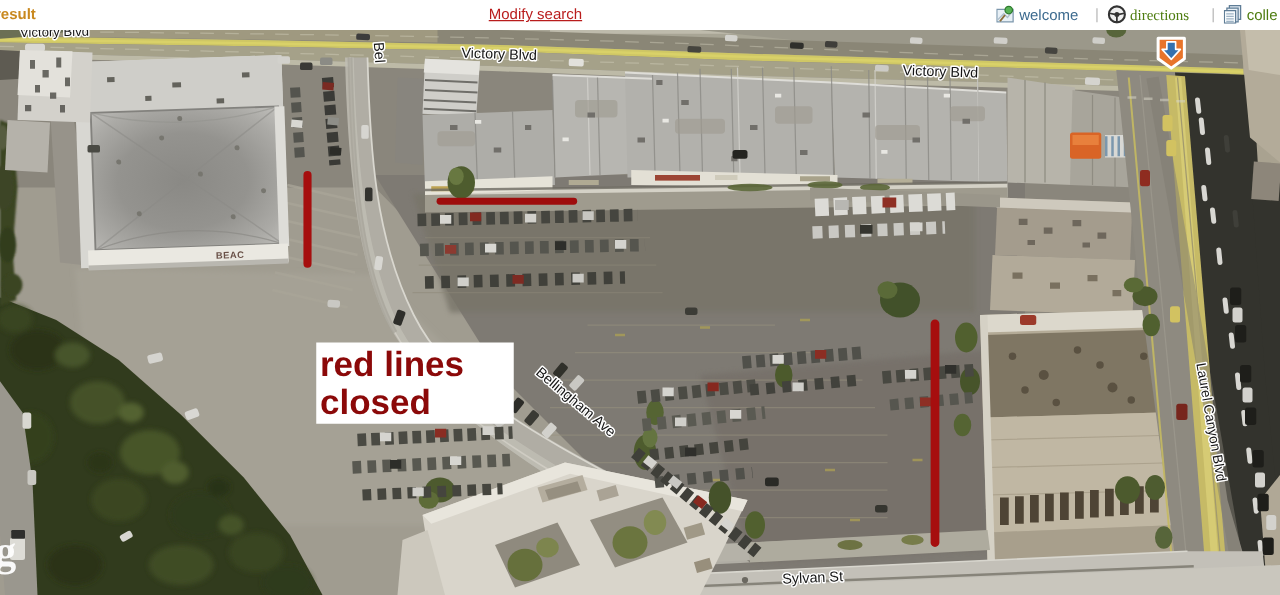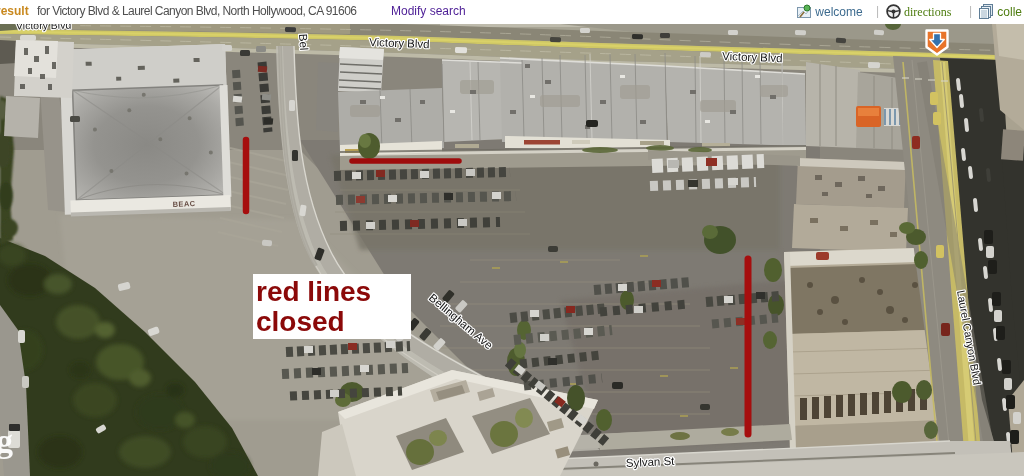--- a/index.html
+++ b/index.html
@@ -10,23 +10,22 @@
   #mapwrap{position:absolute;left:0;top:24px;width:1024px;height:452px;}
 </style>
 </head>
 <body>
 <div id="page">
 
   <div id="topbar">
 
     <div class="tb" style="left:-4px;color:#c9891f;font-weight:bold;">result</div>
 
-    <div class="tb" style="left:37px;color:#4f4f4f;letter-spacing:-0.045em;">for Victory Blvd &amp; Laurel Canyon Blvd, North Hollywood, CA 91606</div>
-
-    <div class="tb" style="left:391px;color:#4c1d95;">Modify search</div>
+
+    <div class="tb" style="left:391px;color:#b91c1c;text-decoration:underline;">Modify search</div>
 
     <div class="tb" style="left:797px;color:#3c6a8e;">
       <svg width="15" height="15" viewBox="0 0 15 15" style="vertical-align:-3px">
           <rect x="0.5" y="3.5" width="13" height="10" fill="#e8f0f6" stroke="#7d97ad"></rect>
           <path d="M1 12 L6 7 L9 10 L13 5" stroke="#aebfcc" stroke-width="1" fill="none"></path>
           <circle cx="10" cy="4" r="3" fill="#59b356" stroke="#2d7a2d"></circle>
           <path d="M3 13 L7 8" stroke="#8a6d3b" stroke-width="1.6"></path>
         </svg>
       welcome</div>
 

